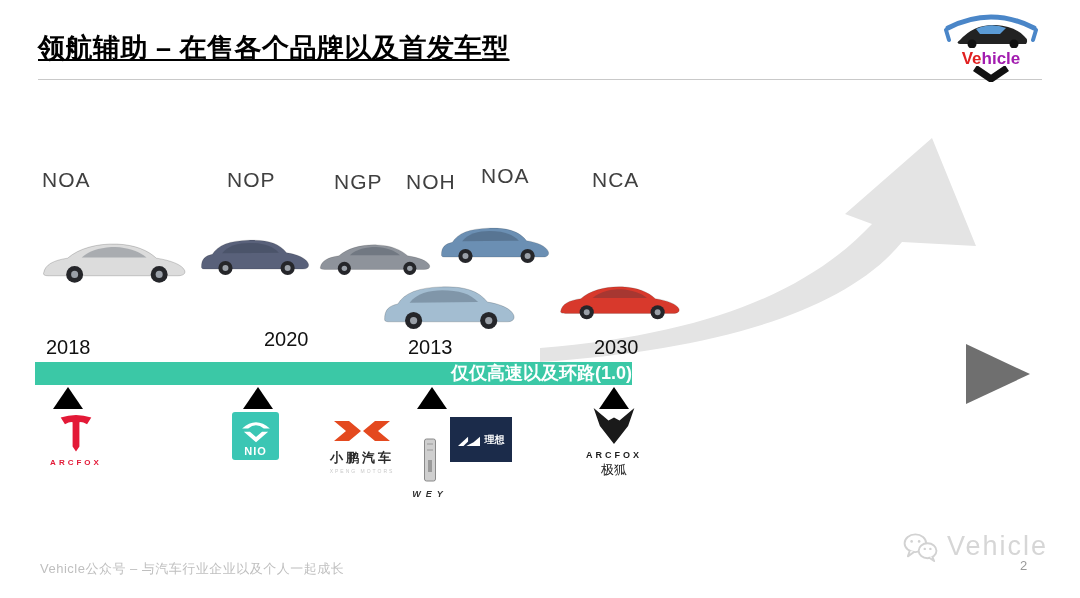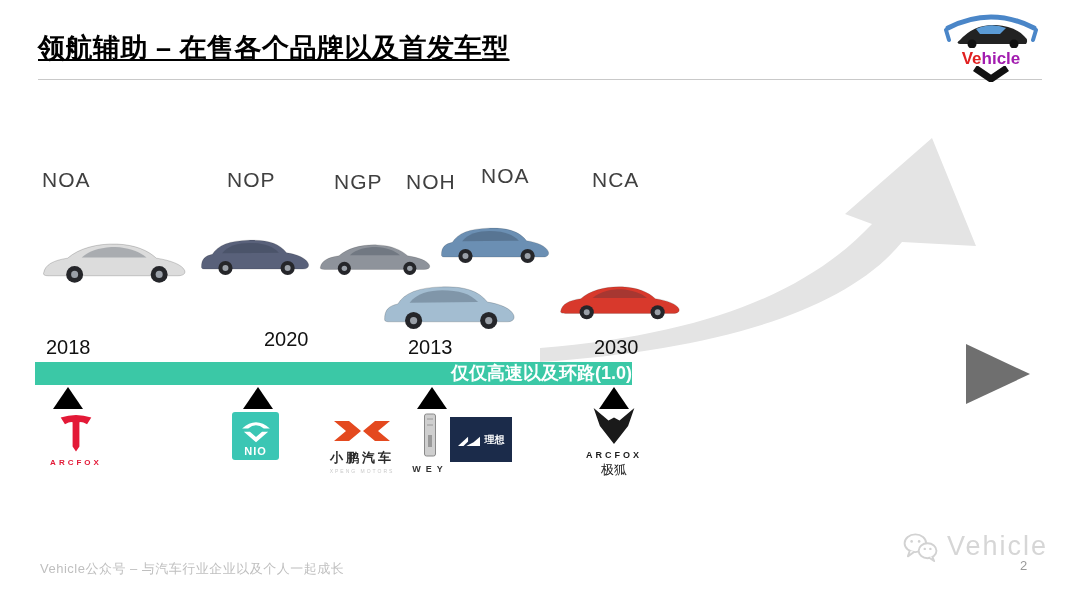--- a/index.html
+++ b/index.html
@@ -185,21 +185,21 @@
 
   <div class="abs brandbox" style="left:316px;top:420px;width:92px;">
     <svg width="56" height="22" viewBox="0 0 56 20">
       <polygon points="0,0 15,0 27,10 15,20 0,20 12,10" fill="var(--xpeng-orange)"></polygon>
       <polygon points="56,0 41,0 29,10 41,20 56,20 44,10" fill="var(--xpeng-orange)"></polygon>
     </svg>
     <div class="xpeng-word">小鹏汽车</div>
     <div class="xpeng-sub">XPENG MOTORS</div>
   </div>
 
-  <div class="abs brandbox" style="left:412px;top:413px;width:36px;">
+  <div class="abs brandbox" style="left:412px;top:438px;width:36px;font-style:italic;">
     <svg width="14" height="44" viewBox="0 0 14 44">
       <rect x="1.5" y="1" width="11" height="42" rx="2" fill="#cfcfcf" stroke="#8a8a8a"></rect>
       <line x1="4" y1="6" x2="10" y2="6" stroke="#9a9a9a"></line>
       <line x1="4" y1="12" x2="10" y2="12" stroke="#9a9a9a"></line>
       <rect x="5" y="22" width="4" height="12" fill="#9a9a9a"></rect>
     </svg>
     <div class="wey-word">WEY</div>
   </div>
 
   <div class="abs brandbox" style="left:450px;top:417px;">

